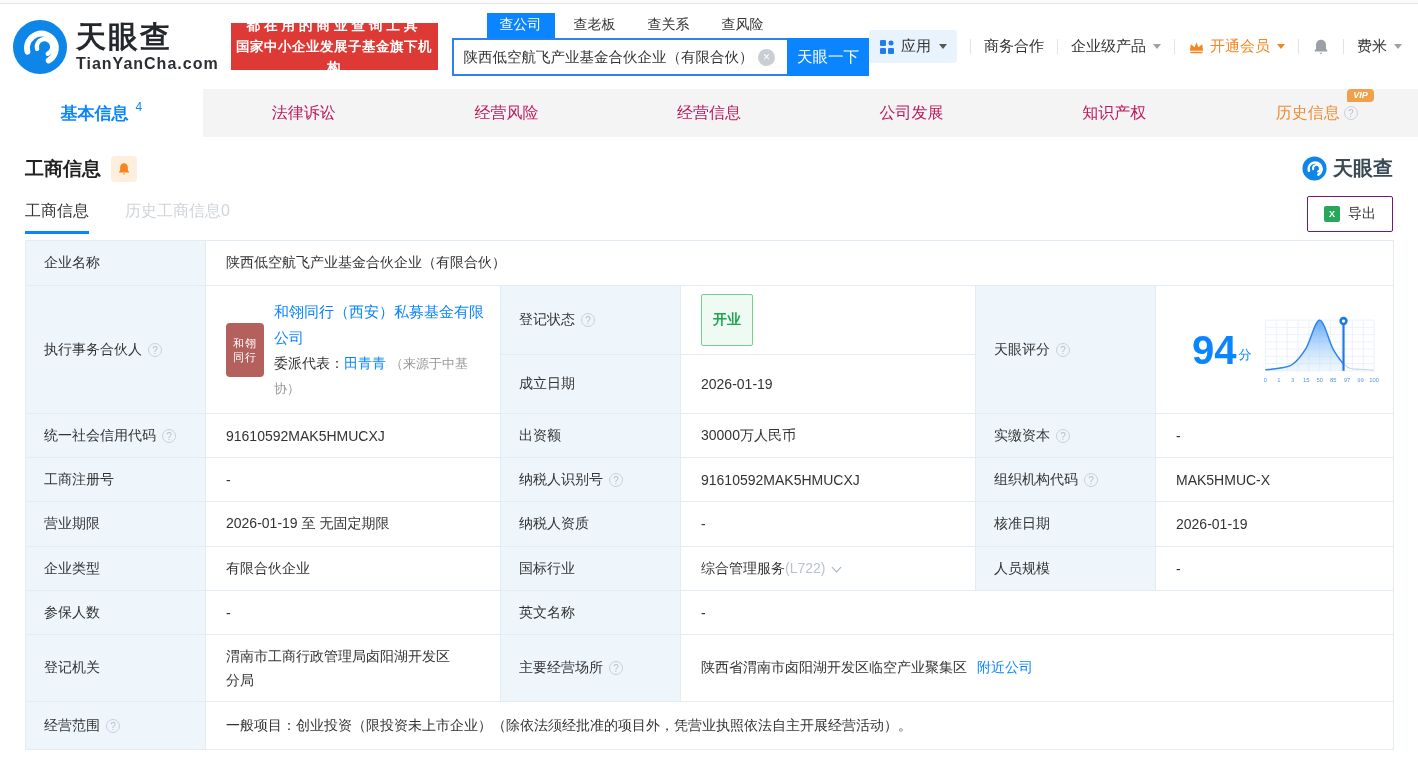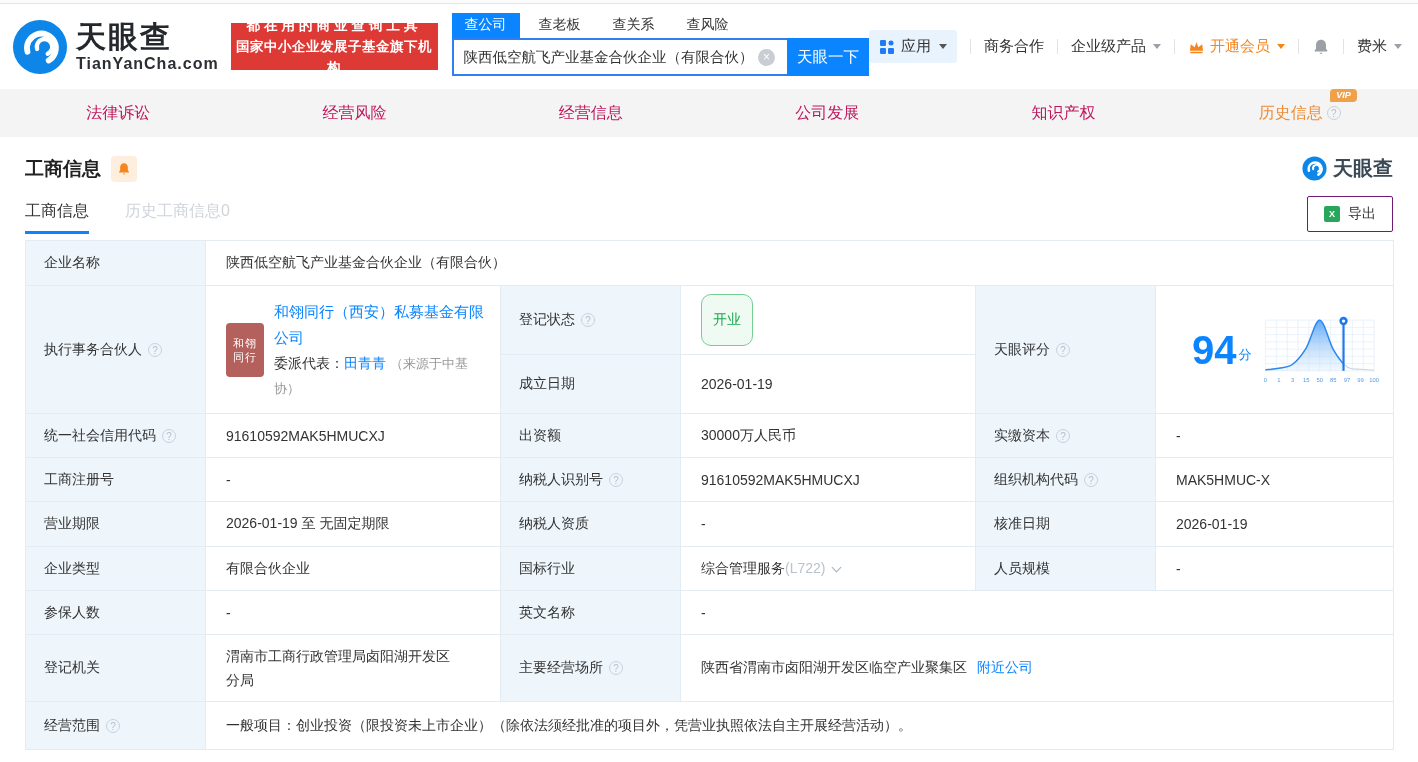--- a/index.html
+++ b/index.html
@@ -11,21 +11,21 @@
   .topbar { height:85px; display:flex; align-items:center; padding-left:12px; position:relative; background:#fff; }
   .logo { display:flex; align-items:center; gap:8px; }
   .logo-cn { font-size:30px; font-weight:bold; color:#24272b; letter-spacing:2px; line-height:32px;}
   .logo-en { font-size:16px; font-weight:bold; color:#2b2f33; letter-spacing:1px; margin-top:2px;}
   .banner { margin-left:12px; width:224px; height:47px; background:#dd3a36; color:#fff; display:flex; flex-direction:column; justify-content:center; text-align:center; font-weight:bold; }
   .banner .l1 { font-size:13.5px; letter-spacing:4px; line-height:21px;}
   .banner .l2 { font-size:13.5px; letter-spacing:0.5px; line-height:21px;}
   .searchwrap { margin-left:14px; width:452px; margin-top:-4px;}
   .search-tabs { display:flex; gap:6px; font-size:14px; }
   .stabitem { padding:3px 13px 4px; color:#333; cursor:pointer; }
-  .stabitem.active { background:#0b85ff; color:#fff; }
+  .stabitem.active { background:#0b85ff; color:#fff;margin-left:35px; }
   .search-row { display:flex; position:relative; }
   .search-row input { flex:1; height:38px; border:2px solid #2e80f0; border-right:none; padding:0 36px 0 10px; font-size:14.5px; color:#333; outline:none; font-family:inherit;}
   .clear-ic { position:absolute; right:94px; top:11px; width:17px; height:17px; border-radius:50%; background:#c9ced4; color:#fff; font-size:12px; line-height:16px; text-align:center; cursor:pointer;}
   .clear-ic::after { content:"×"; }
   .search-btn { width:82px; height:38px; background:#0b85ff; color:#fff; font-size:15.5px; border:none; cursor:pointer; font-family:inherit;}
   .topnav { margin-left:auto; margin-right:16px; display:flex; align-items:center; gap:13px; font-size:15px; color:#333; white-space:nowrap;}
   .navsep { width:1px; height:15px; background:#e3e3e3; }
   .appbtn { display:flex; align-items:center; gap:6px; background:#e9f3fe; padding:7px 10px; border-radius:3px; cursor:pointer;}
   .navitem { display:flex; align-items:center; gap:5px; cursor:pointer;}
   .vip-nav { color:#f5861f; }
@@ -60,21 +60,21 @@
   .xlsicon::after { content:"X"; }
 
   
   table.info { width:1368px; border-collapse:collapse; margin-top:2px; font-size:14px; table-layout:fixed;}
   table.info td { border:1px solid #e3ecf3; vertical-align:middle; }
   td.lbl { background:#eef6fc; padding:0 8px 0 18px; color:#333; }
   td.lbl .lblin { display:flex; align-items:center; gap:6px; }
   td.val { background:#fff; padding:8px 14px 8px 20px; }
   .bluelink { color:#0b85ff; text-decoration:none; cursor:pointer; }
   .muted2 { color:#b9c2cc; }
-  .badge-open { display:inline-block; padding:16px 11px; border:1px solid #74cf93; color:#1ca74f; background:#eefaf2; border-radius:10px; font-size:14px;}
+  .badge-open { display:inline-block; padding:16px 11px; border:1px solid #74cf93; color:#1ca74f; background:#eefaf2; border-radius:2px; font-size:14px;font-weight:bold;}
   .partner { display:flex; align-items:center; }
   .p-avatar { width:38px; height:54px; min-width:38px; border-radius:4px; background:#b4605c; color:#fff; font-size:11px; line-height:14px; display:flex; flex-direction:column; align-items:center; justify-content:center; letter-spacing:1px;}
   .p-text { margin-left:10px; width:238px; line-height:25px; }
   .p-name { font-size:15px; }
   .p-rep { font-size:14px; line-height:24px;}
   .p-src { font-size:13px; color:#999; }
   .chev { display:inline-block; width:7px; height:7px; border-right:1.5px solid #9fb0bf; border-bottom:1.5px solid #9fb0bf; transform:rotate(45deg); margin-left:8px; position:relative; top:-2px;}
   .scorecell { display:flex; align-items:center; gap:8px; padding-left:16px; }
   .scorenum { display:flex; align-items:flex-end; }
   .score-big { font-size:40px; font-weight:bold; color:#0b85ff; line-height:42px;}
@@ -157,20 +157,26 @@
       </div>
       <span class="navsep"></span>
       <div class="navitem">
         <span>费米</span>
         <span class="caret gray"></span>
       </div>
     </nav>
   </header>
 
   <nav class="mainTabs">
+    <div class="mtab active">
+      <span class="inner">
+          <span>基本信息</span>
+          <span class="tabcount">4</span>
+        </span>
+    </div>
     <div class="mtab">
         <span>法律诉讼</span>
       </div>
     <div class="mtab">
         <span>经营风险</span>
       </div>
     <div class="mtab">
         <span>经营信息</span>
       </div>
     <div class="mtab">

